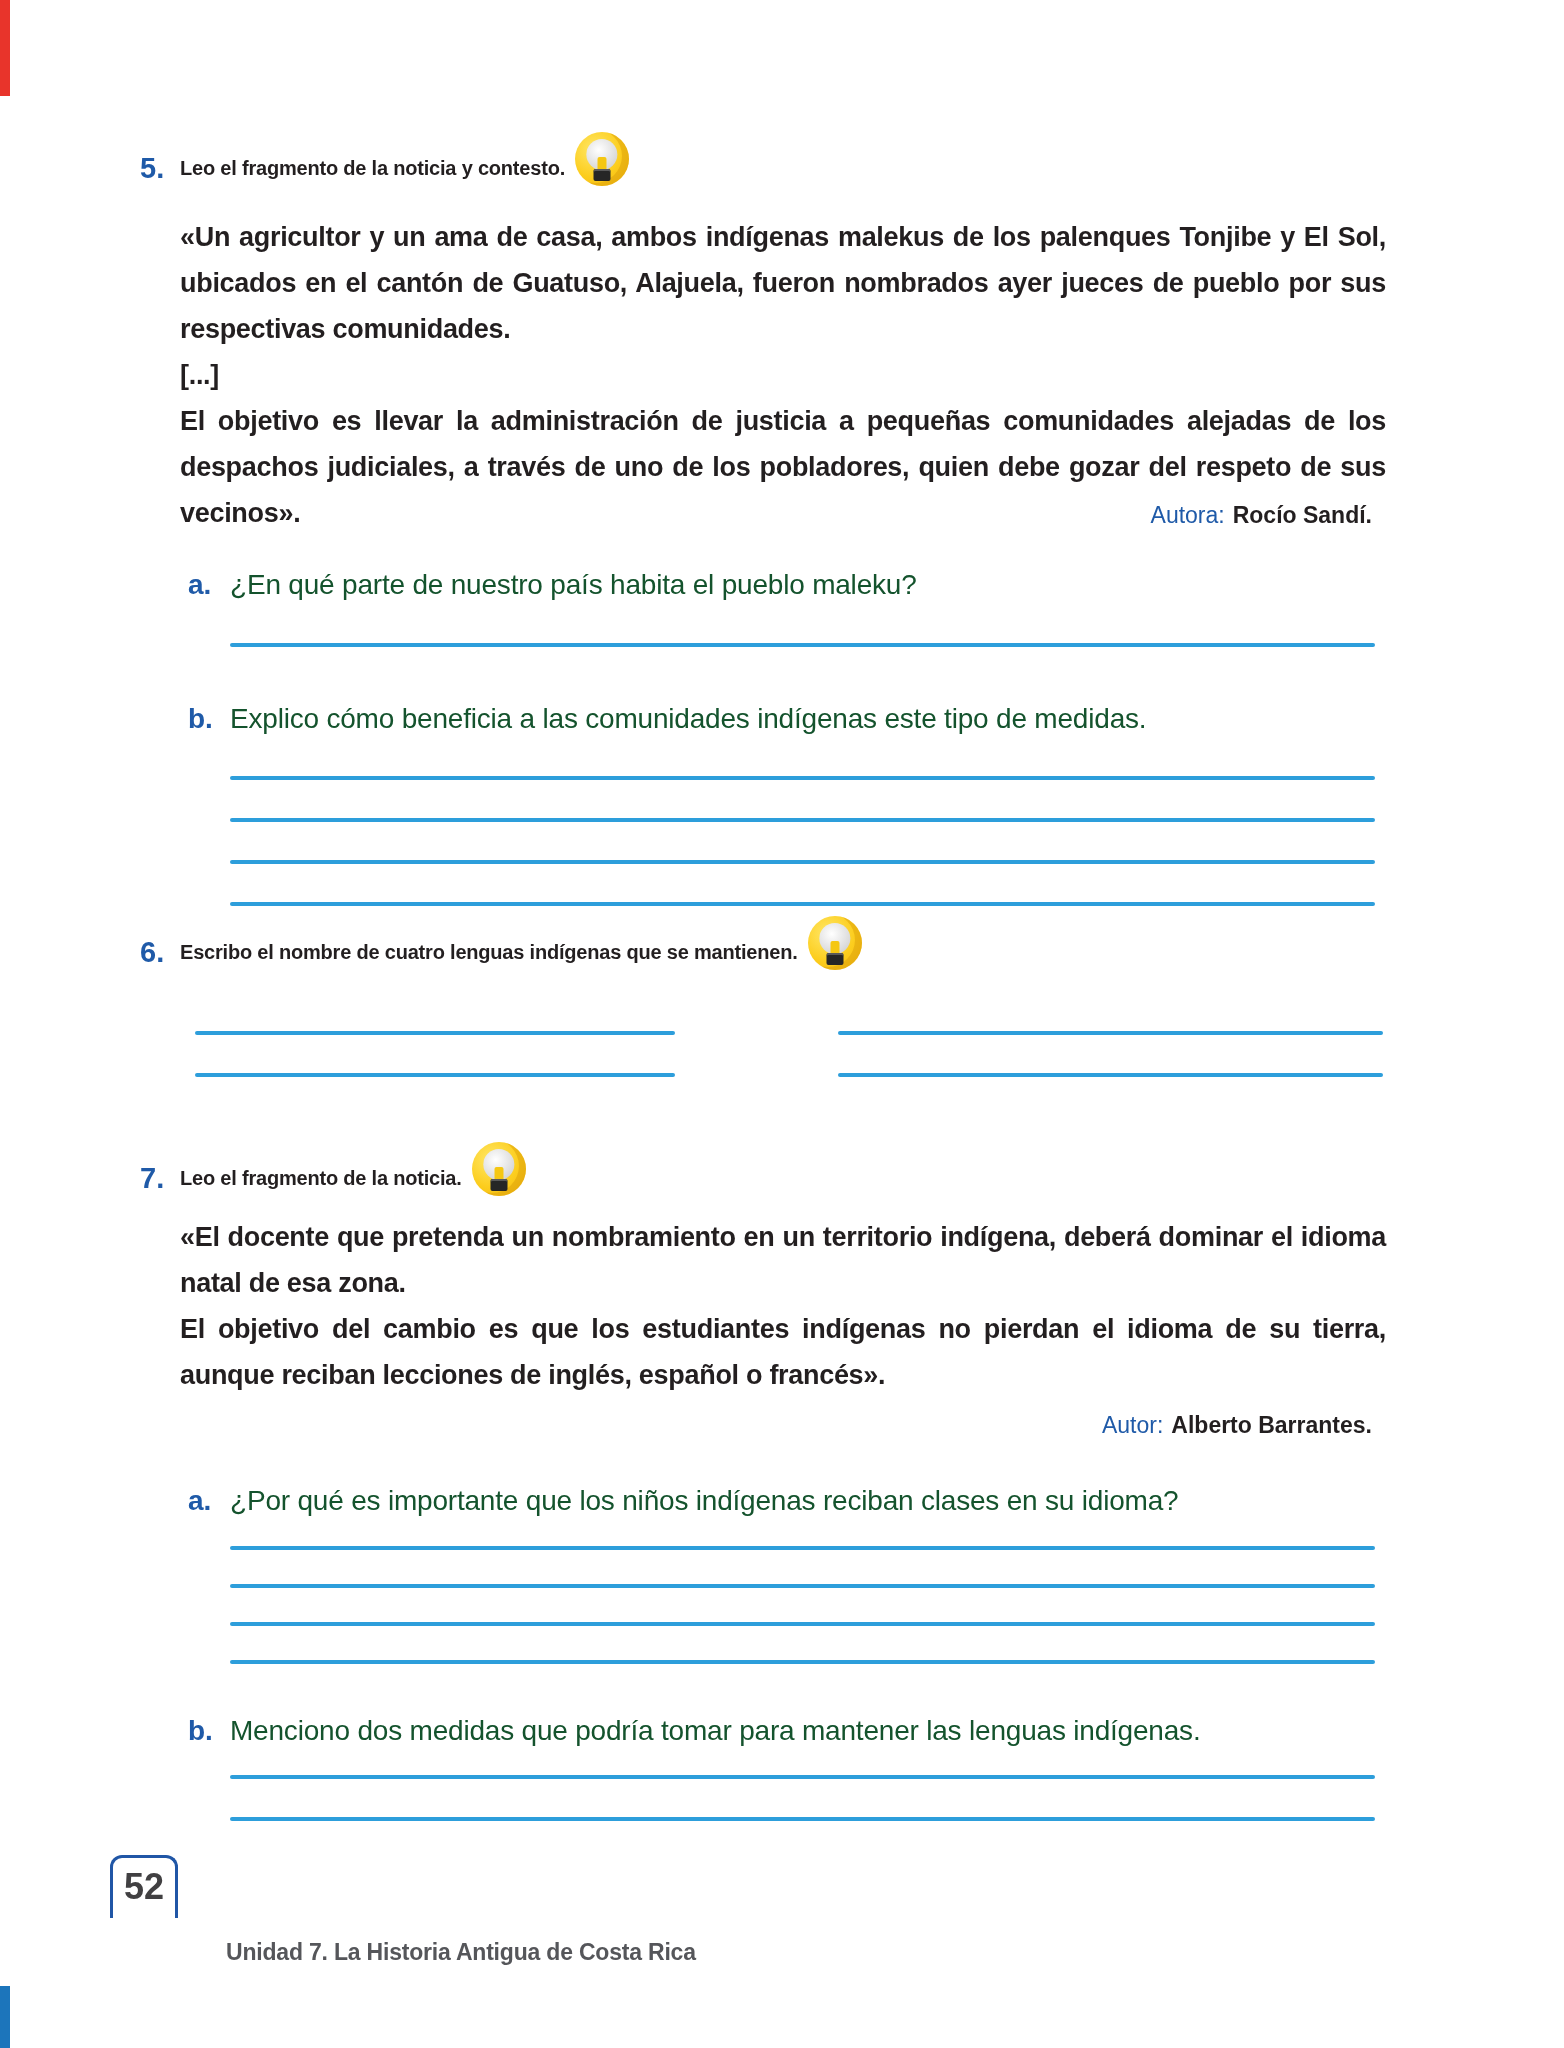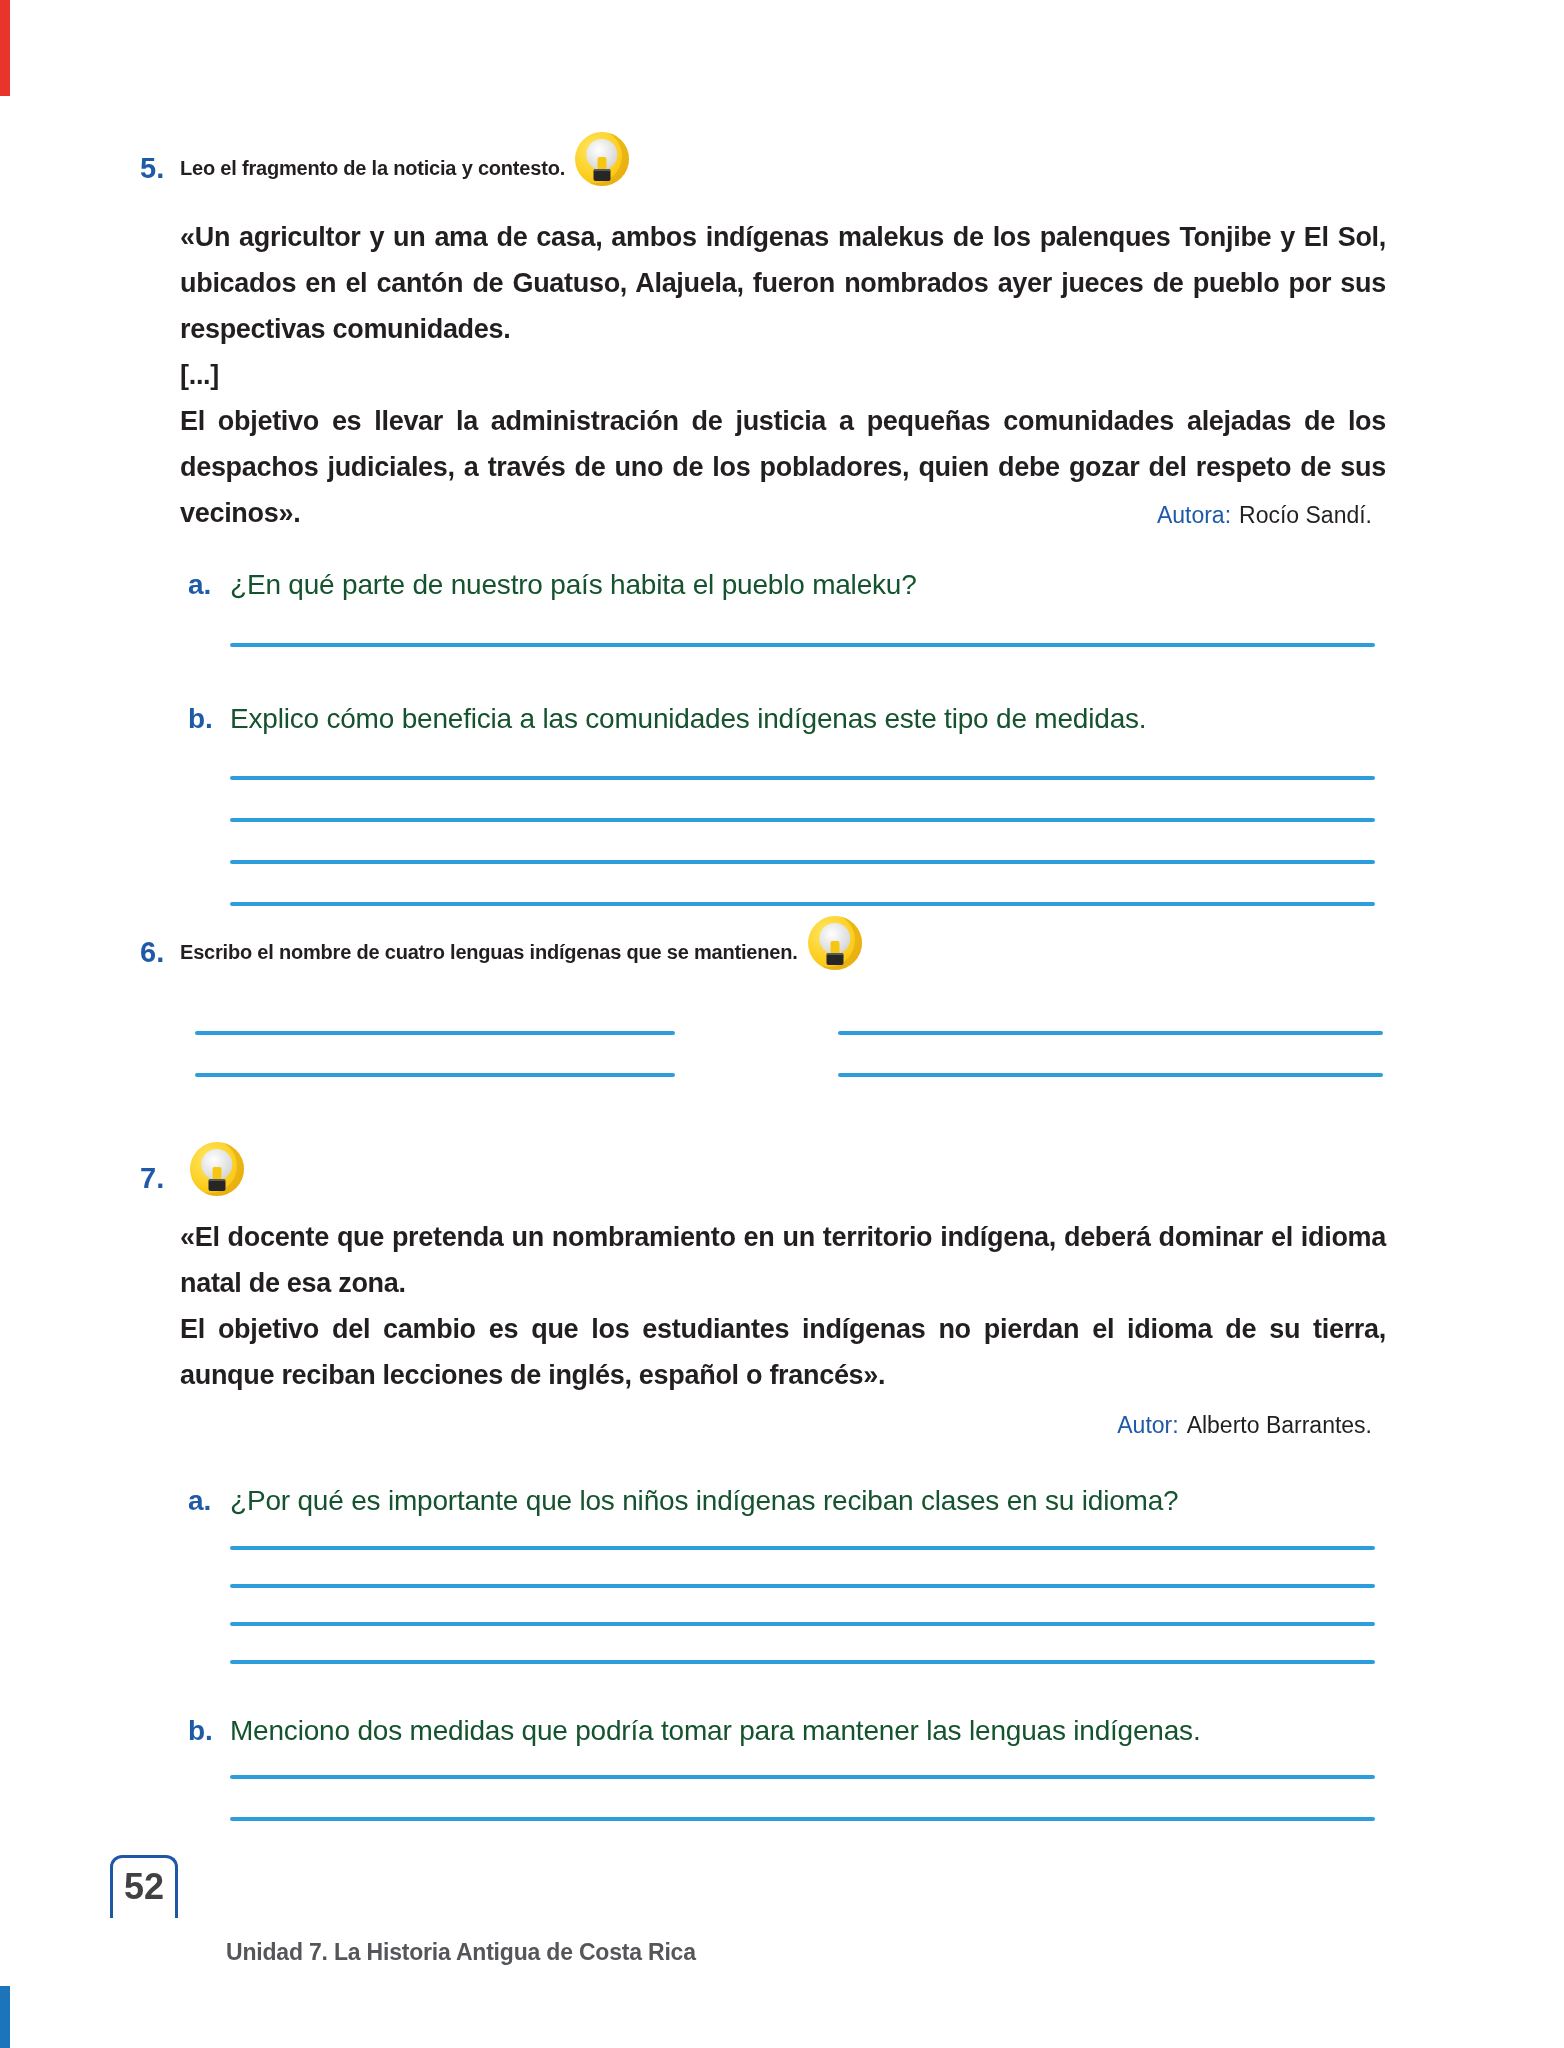--- a/index.html
+++ b/index.html
@@ -50,21 +50,21 @@
     font-size:27px; line-height:46px; letter-spacing:-0.3px; color:#231f20;
   }
   .quote p { margin:0; text-align:justify;font-weight:bold; }
   .quote p.noj { text-align:left; }
 
   .author-line {
     position:absolute; left:180px; width:1192px; text-align:right;
     font-size:23px; line-height:30px;
   }
   .author-line .lbl { color:#1f5aa8; }
-  .author-line .name { color:#231f20; margin-left:8px; }
+  .author-line .name { color:#231f20; margin-left:8px;font-weight:bold; }
 
   
   .question { position:absolute; left:188px; display:flex; align-items:flex-start; width:1200px; }
   .question .letter {
     flex:0 0 42px; color:#1f5aa8; font-weight:700; font-size:28px; line-height:38px;
   }
   .question .qtext { font-size:28px; line-height:38px; letter-spacing:-0.2px; color:#14532d; }
 
   
   .ans-line {
@@ -137,20 +137,21 @@
       <span class="base"></span>
     </span>
   </div>
   <div class="ans-line" style="top:1031px; left:195px; width:480px;"></div>
   <div class="ans-line" style="top:1031px; left:838px; width:545px;"></div>
   <div class="ans-line" style="top:1073px; left:195px; width:480px;"></div>
   <div class="ans-line" style="top:1073px; left:838px; width:545px;"></div>
 
   <div class="heading" style="top:1158px;">
     <span class="num">7.</span>
+    <span class="title">Leo el fragmento de la noticia.</span>
     <span class="hint-icon">
       <span class="glass"></span>
       <span class="glow"></span>
       <span class="base"></span>
     </span>
   </div>
 
   <div class="quote" style="top:1214px;">
     <p>«El docente que pretenda un nombramiento en un territorio indígena, deberá dominar el idioma natal de esa zona.</p>
     <p>El objetivo del cambio es que los estudiantes indígenas no pierdan el idioma de su tierra, aunque reciban lecciones de inglés, español o francés».</p>

